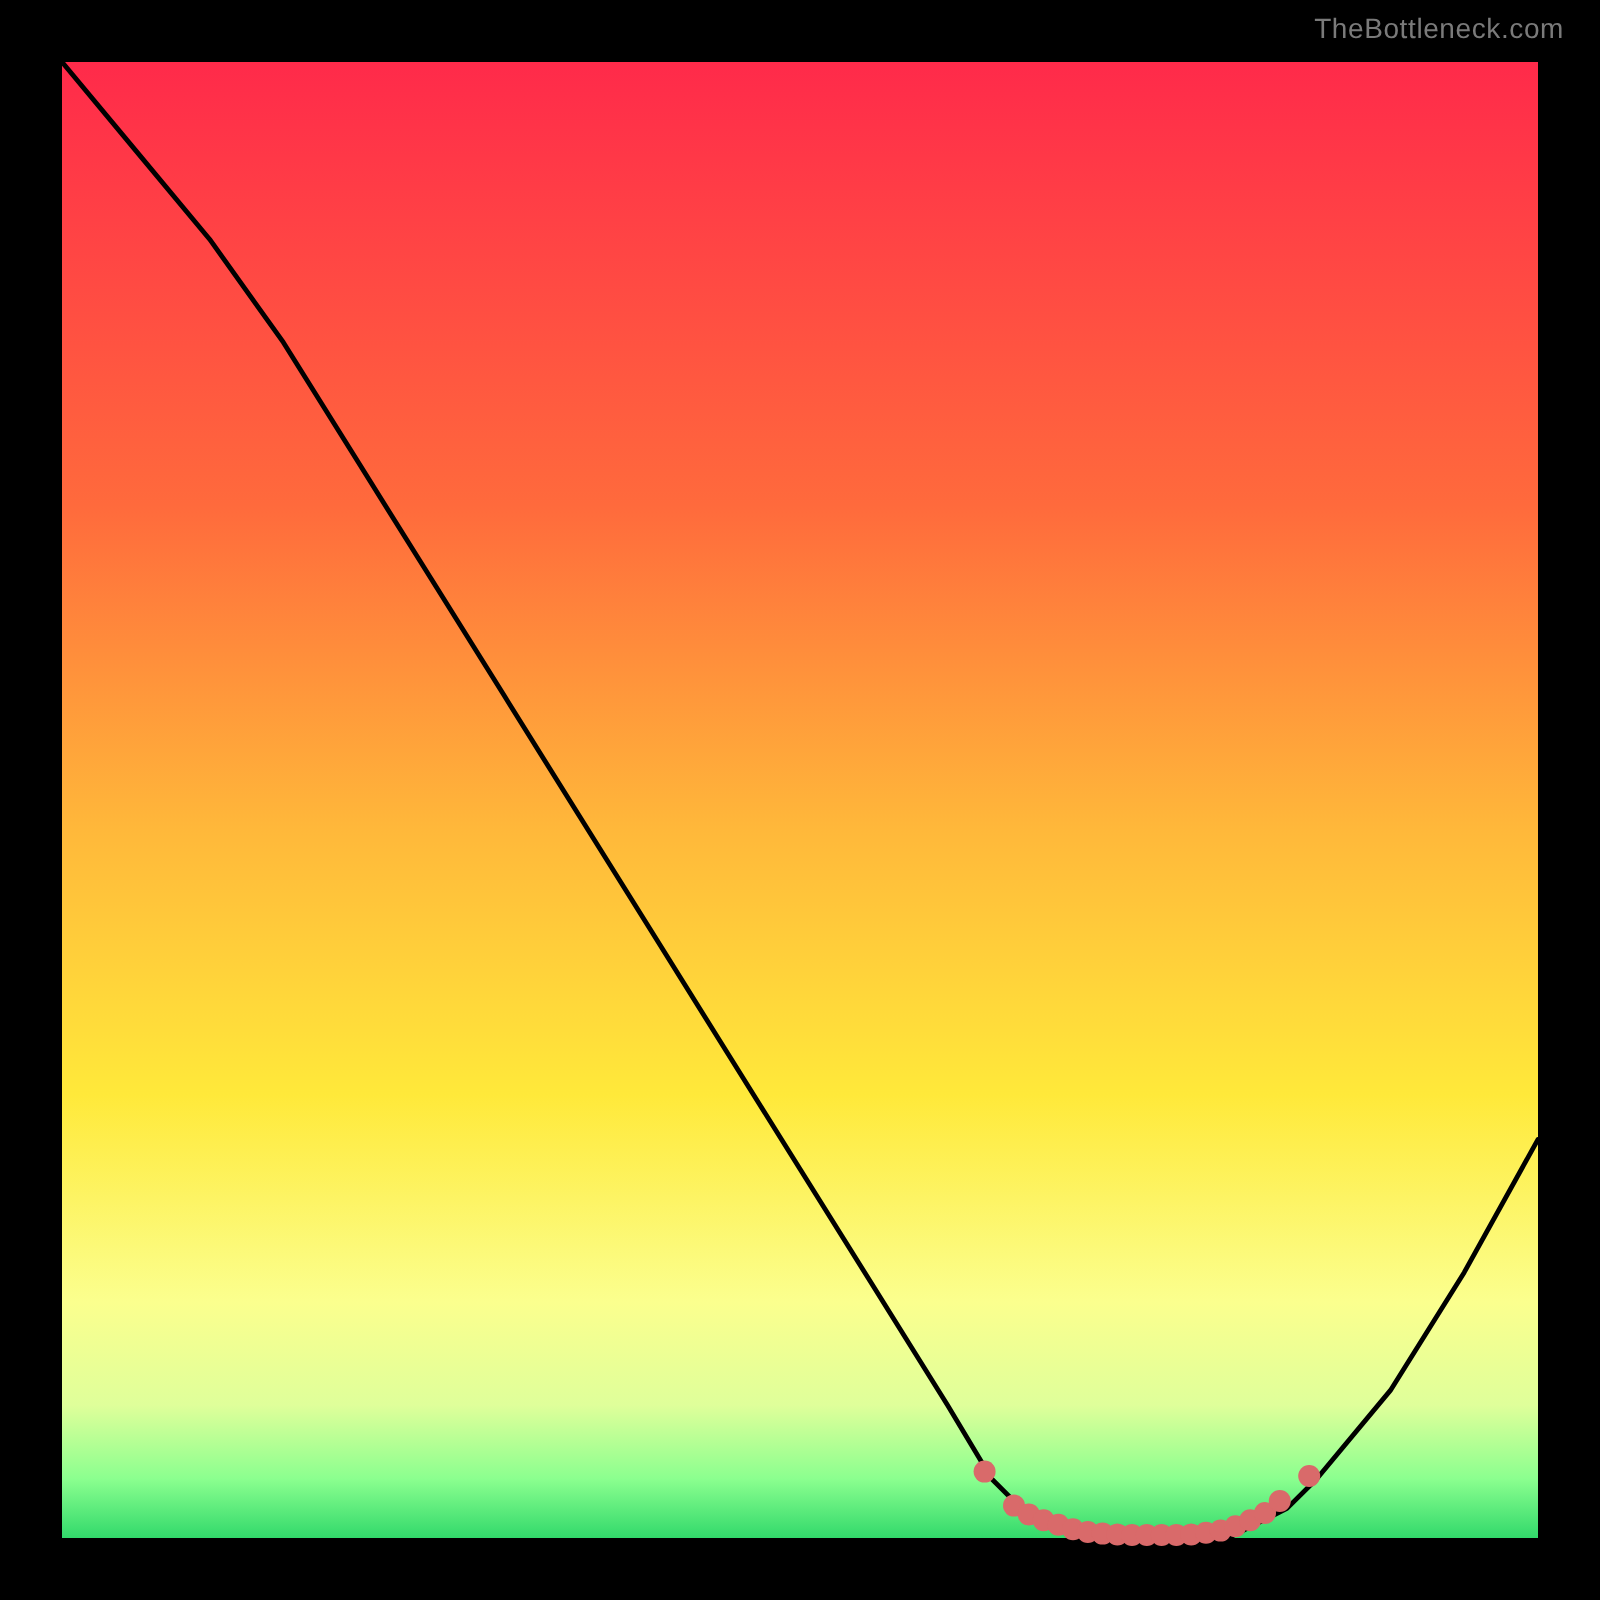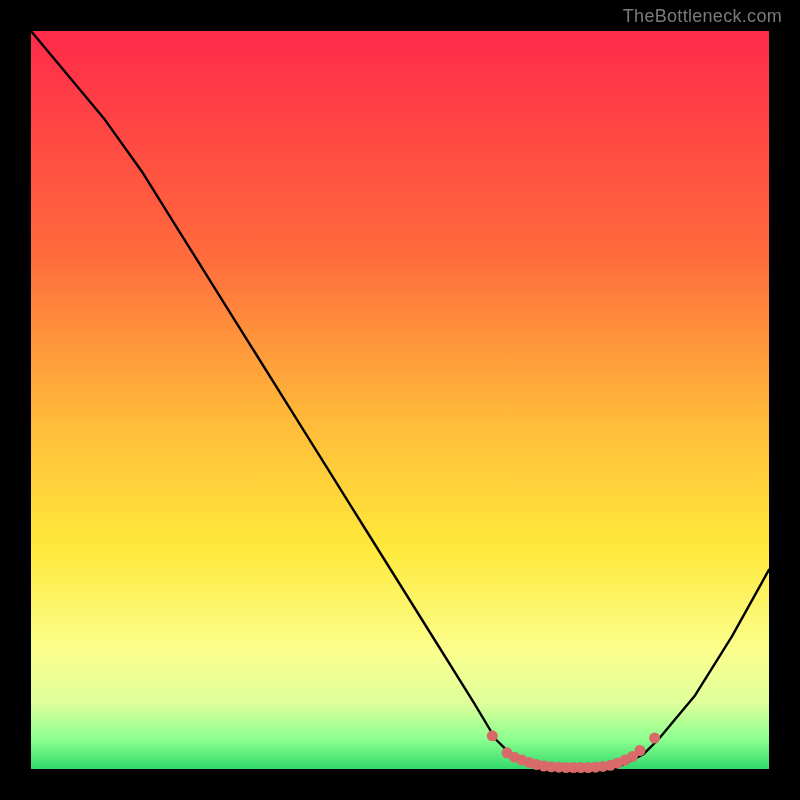--- a/index.html
+++ b/index.html
@@ -15,21 +15,21 @@
     width: 800px;
     height: 800px;
     background: #000;
     position: relative;
   }
   .watermark {
     position: absolute;
     top: 6px;
     right: 18px;
     color: #7a7a7a;
-    font-size: 18px;
+    font-size: 14px;
     font-weight: 400;
     letter-spacing: 0.3px;
     z-index: 5;
     user-select: none;
   }
   svg { display: block; }
 </style>
 </head>
 <body>
 <div class="frame">

